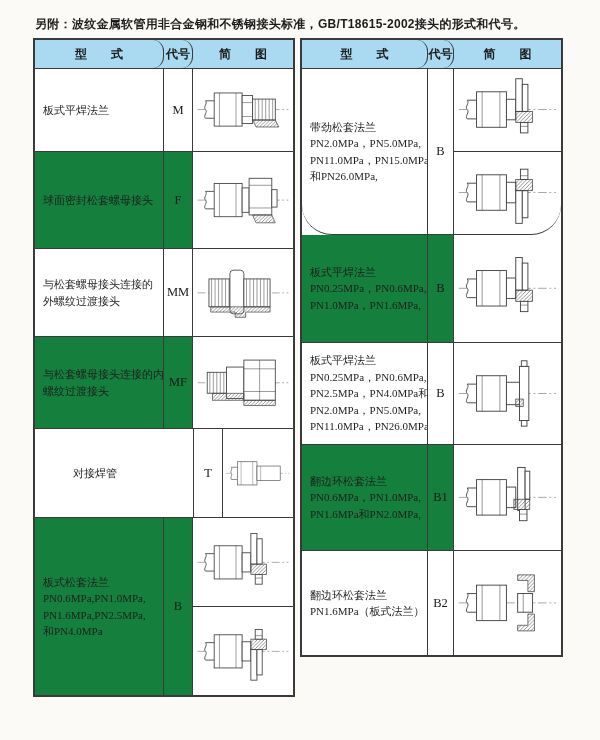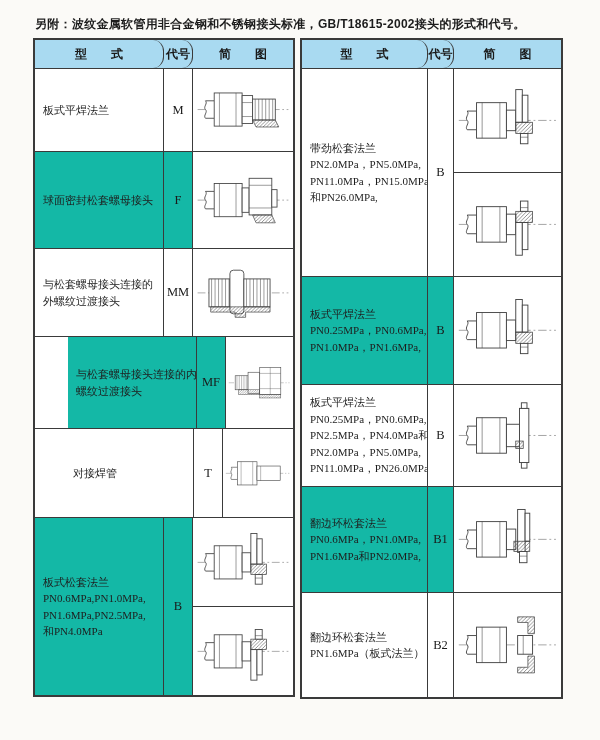--- a/index.html
+++ b/index.html
@@ -47,21 +47,21 @@
     border-right:1px solid #3a3a3a;
     display:flex;flex-direction:column;justify-content:center;
     padding:2px 4px 2px 8px;
     font-size:11px;line-height:16.5px;color:#1e1e1e;
   }
   .c-code{
     border-right:1px solid #3a3a3a;
     display:flex;align-items:center;justify-content:center;
     font-size:12.5px;color:#1a1a1a;
   }
-  .row.hl .c-type,.row.hl .c-code{background:#14b8a6;}
+  .row.hl .c-type,.row.hl .c-code{background:#15803d;}
   .c-diag{display:flex;flex-direction:column;}
   .subdiag{flex:1;display:flex;align-items:center;justify-content:center;min-height:0;}
   .subdiag + .subdiag{border-top:1px solid #3a3a3a;}
   .subdiag svg{width:96%;height:94%;}
   .type-line{display:block;white-space:nowrap;}
   #hatch-defs{position:absolute;width:0;height:0;}
 </style>
 </head>
 <body>
 
@@ -159,21 +159,21 @@
                 <line x1="67" y1="22" x2="67" y2="54" stroke="#444" stroke-width="0.6"></line>
                 <line x1="71" y1="22" x2="71" y2="54" stroke="#444" stroke-width="0.6"></line>
                 <line x1="75" y1="22" x2="75" y2="54" stroke="#444" stroke-width="0.6"></line>
                 <line x1="79" y1="22" x2="79" y2="54" stroke="#444" stroke-width="0.6"></line>
                 <line x1="83" y1="22" x2="83" y2="54" stroke="#444" stroke-width="0.6"></line>
                 <polygon points="18,54 86,54 86,60 58,60 58,66 46,66 46,60 18,60" fill="url(#hatch)" stroke="#444" stroke-width="0.8"></polygon>
               </svg>
             </div>
           </div>
         </div>
-        <div class="row hl" style="height: 92px; padding-left: 33px;">
+        <div class="row hl" style="height: 92px;">
           <div class="cell c-type">
             <span class="type-line">与松套螺母接头连接的内</span>
             <span class="type-line">螺纹过渡接头</span>
           </div>
           <div class="cell c-code">MF</div>
           <div class="cell c-diag">
             <div class="subdiag">
               <svg viewBox="0 0 110 76" preserveAspectRatio="xMidYMid meet" xmlns="http://www.w3.org/2000/svg">
                 <line x1="3" y1="38" x2="107" y2="38" stroke="#777" stroke-width="0.7" stroke-dasharray="9 3 2 3"></line>
                 <rect x="14" y="26" width="22" height="24" stroke="#444" stroke-width="1" fill="#fff"></rect>
@@ -256,21 +256,21 @@
       </div>
   </div>
 
   <div class="tbl tbl-right">
     <div class="hdr" style="background: rgb(169, 218, 241);">
       <div class="hcell b">型　　式</div>
       <div class="hcell b">代号</div>
       <div class="hcell">简　　图</div>
     </div>
     <div class="rows" id="right-rows">
-        <div class="row" style="height: 208px;">
+        <div class="row" style="height: 166px; border-radius: 30px;">
           <div class="cell c-type">
             <span class="type-line">带劲松套法兰</span>
             <span class="type-line">PN2.0MPa，PN5.0MPa,</span>
             <span class="type-line">PN11.0MPa，PN15.0MPa,</span>
             <span class="type-line">和PN26.0MPa,</span>
           </div>
           <div class="cell c-code">B</div>
           <div class="cell c-diag">
             <div class="subdiag">
               <svg viewBox="0 0 110 76" preserveAspectRatio="xMidYMid meet" xmlns="http://www.w3.org/2000/svg">

